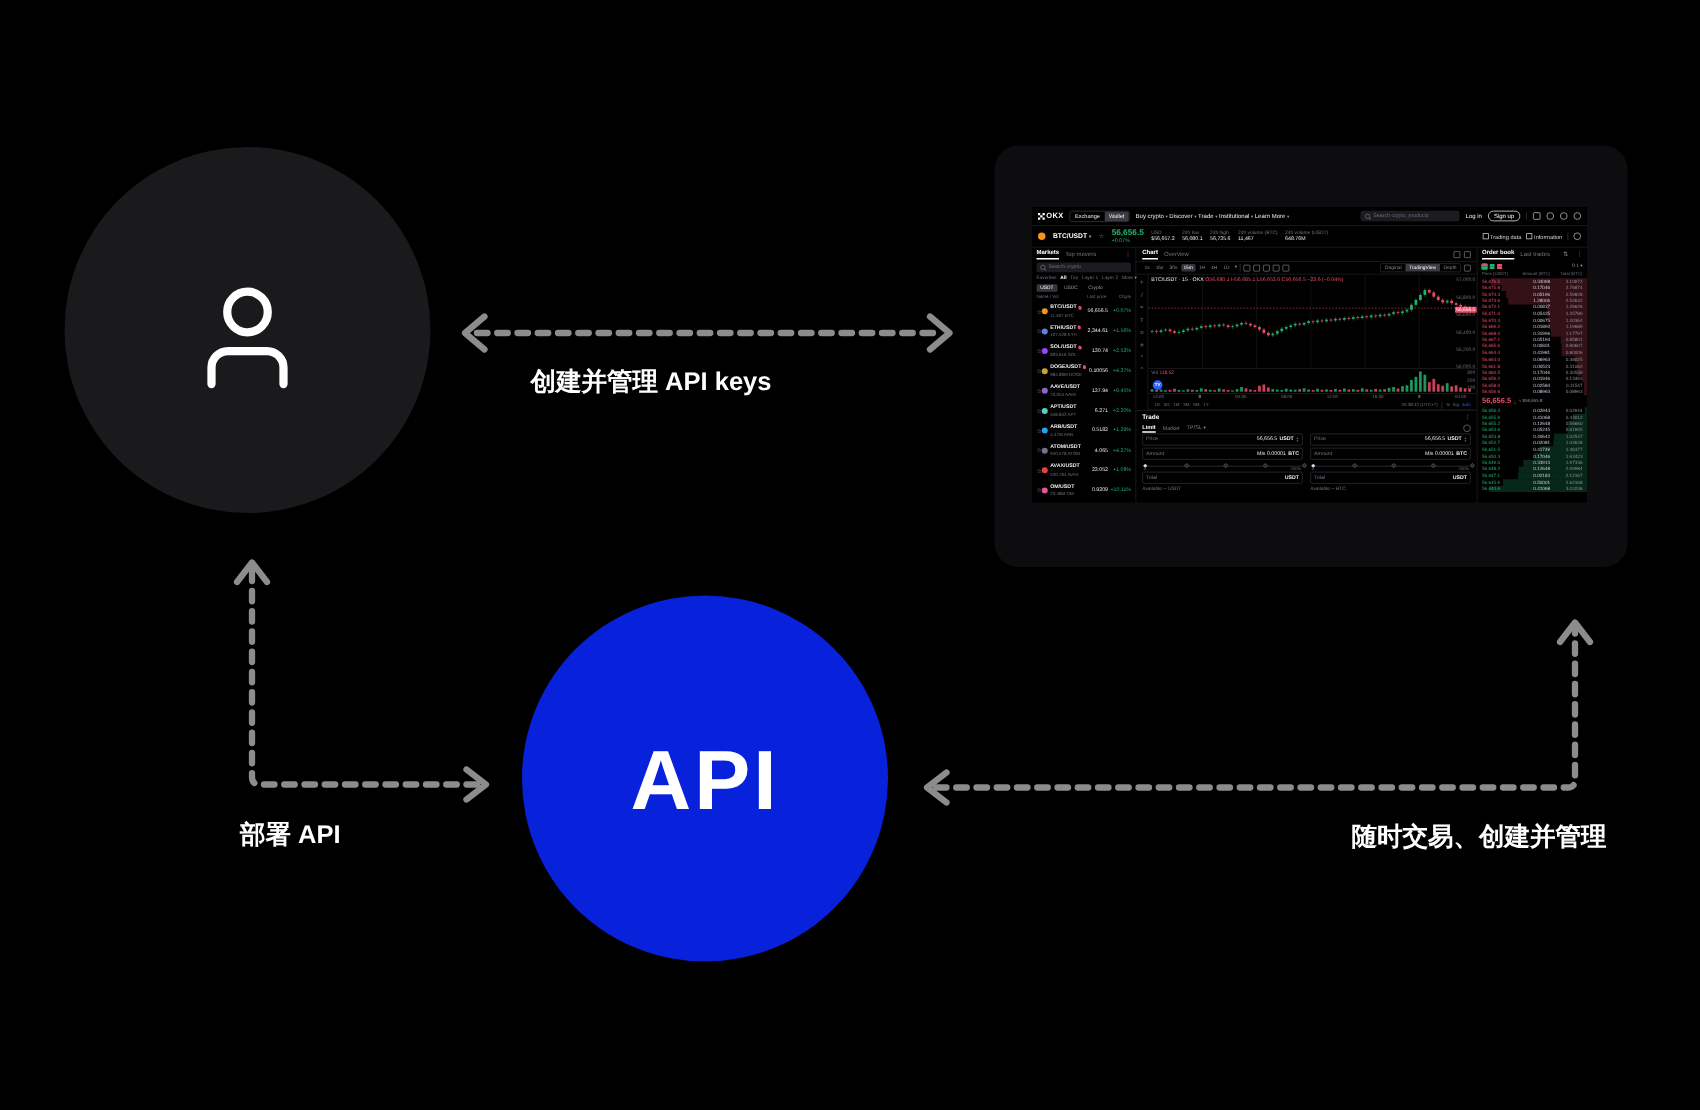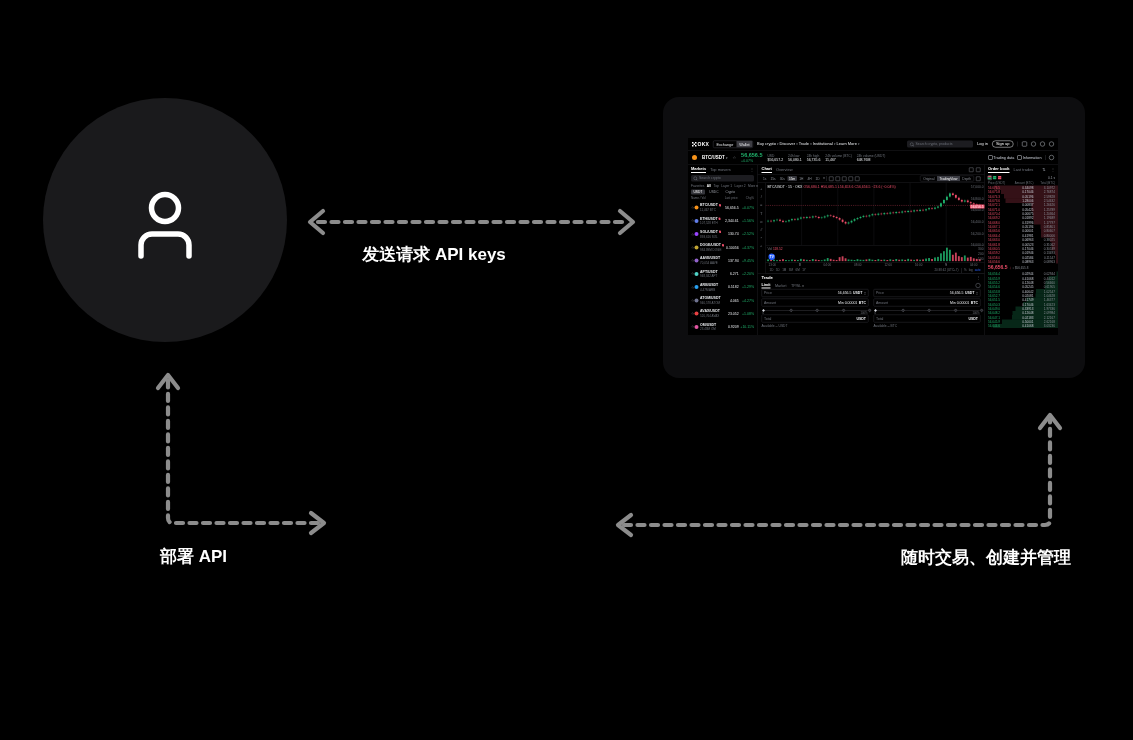--- a/index.html
+++ b/index.html
@@ -172,22 +172,25 @@
     </g>
   </svg>
 
   <div class="user-node">
     <svg width="100" height="100" viewBox="0 0 100 100">
       <circle cx="50" cy="32" r="13.5" fill="none" stroke="#fff" stroke-width="5.5"></circle>
       <path d="M26 80 V69 a11 11 0 0 1 11-11 h26 a11 11 0 0 1 11 11 V80" fill="none" stroke="#fff" stroke-width="5.5" stroke-linecap="round"></path>
     </svg>
   </div>
 
-
-  <div class="arrow-label" id="lbl-manage">发送请求 API keys</div>
+  <div class="api-node" id="api-node" style="background: rgb(8, 34, 219);">
+    <span class="api-txt">API</span>
+  </div>
+
+  <div class="arrow-label" id="lbl-manage">创建并管理 API keys</div>
   <div class="arrow-label" id="lbl-deploy">部署 API</div>
   <div class="arrow-label" id="lbl-trade">随时交易、创建并管理</div>
 
   <div class="device">
     <div class="ui">
 
       <div class="topnav">
         <div class="logo">
           <span class="lg-grid">
               <i></i>

